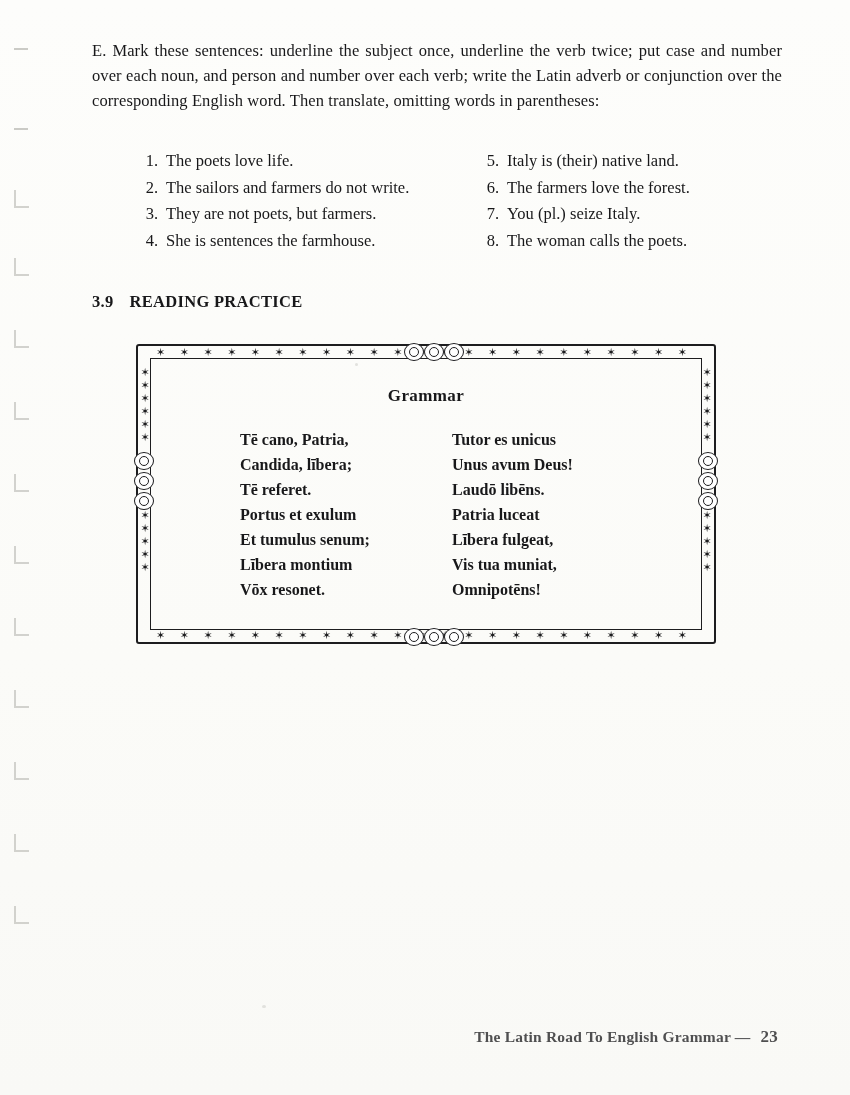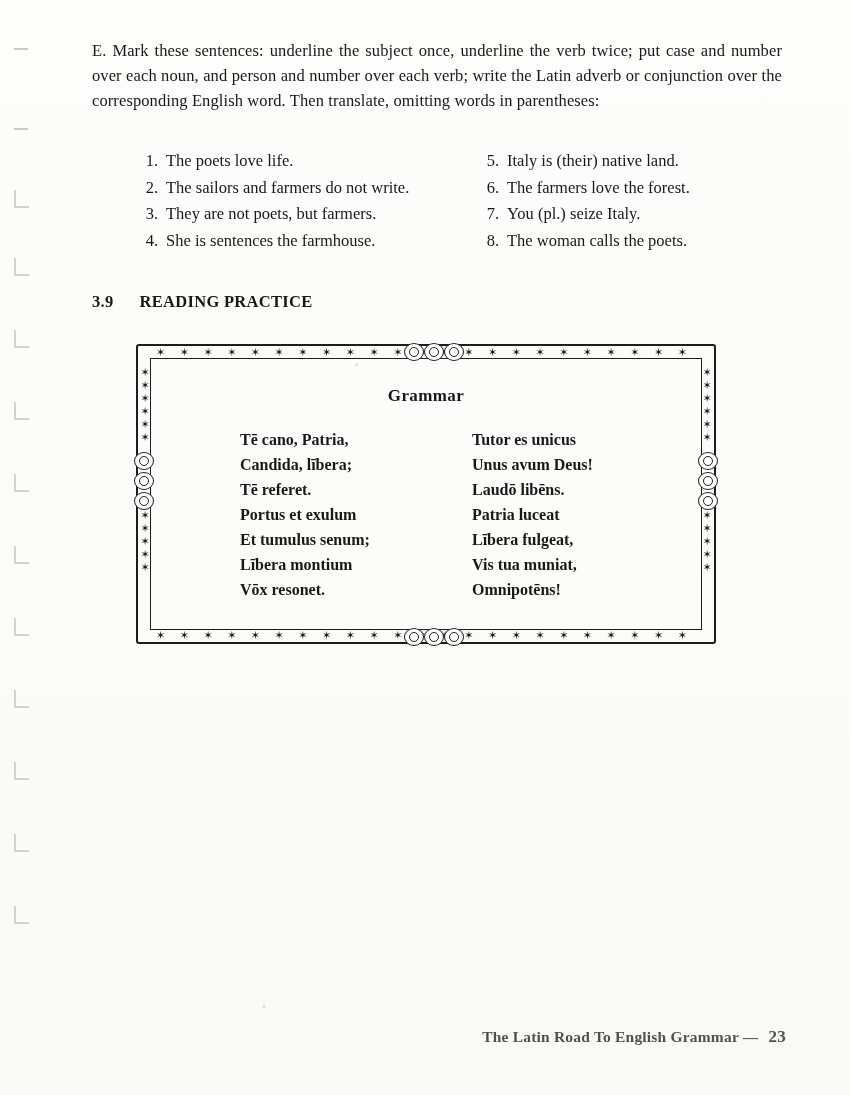--- a/index.html
+++ b/index.html
@@ -109,21 +109,21 @@
   
   .section-head {
     position: absolute;
     left: 92px;
     top: 292px;
     font-size: 16.5px;
     font-weight: bold;
     letter-spacing: .3px;
   }
   .section-head .num {
-    margin-right: 26px;
+    margin-right: 16px;
     text-align: center;
   }
 
   
   .poem-wrap {
     position: absolute;
     left: 136px;
     top: 344px;
     width: 580px;
     height: 300px;
@@ -212,37 +212,37 @@
     font-size: 17px;
     font-weight: bold;
     letter-spacing: .4px;
   }
   .poem-cols {
     position: absolute;
     left: 104px;
     top: 84px;
     right: 46px;
     display: flex;
-    gap: 42px;
+    gap: 22px;
   }
   .poem-col {
     width: 190px;
   }
   .poem-col div {
     font-size: 16px;
     font-weight: bold;
     line-height: 1.56;
     white-space: nowrap;
   }
 
   
   .footer {
     position: absolute;
     left: 0;
-    right: 64px;
+    right: 72px;
     bottom: 48px;
     text-align: right;
     font-size: 15.5px;
     font-weight: bold;
     color: #2a2a2c;
     opacity: .82;
     letter-spacing: .2px;
   }
   .footer .pg {
     font-size: 17px;

